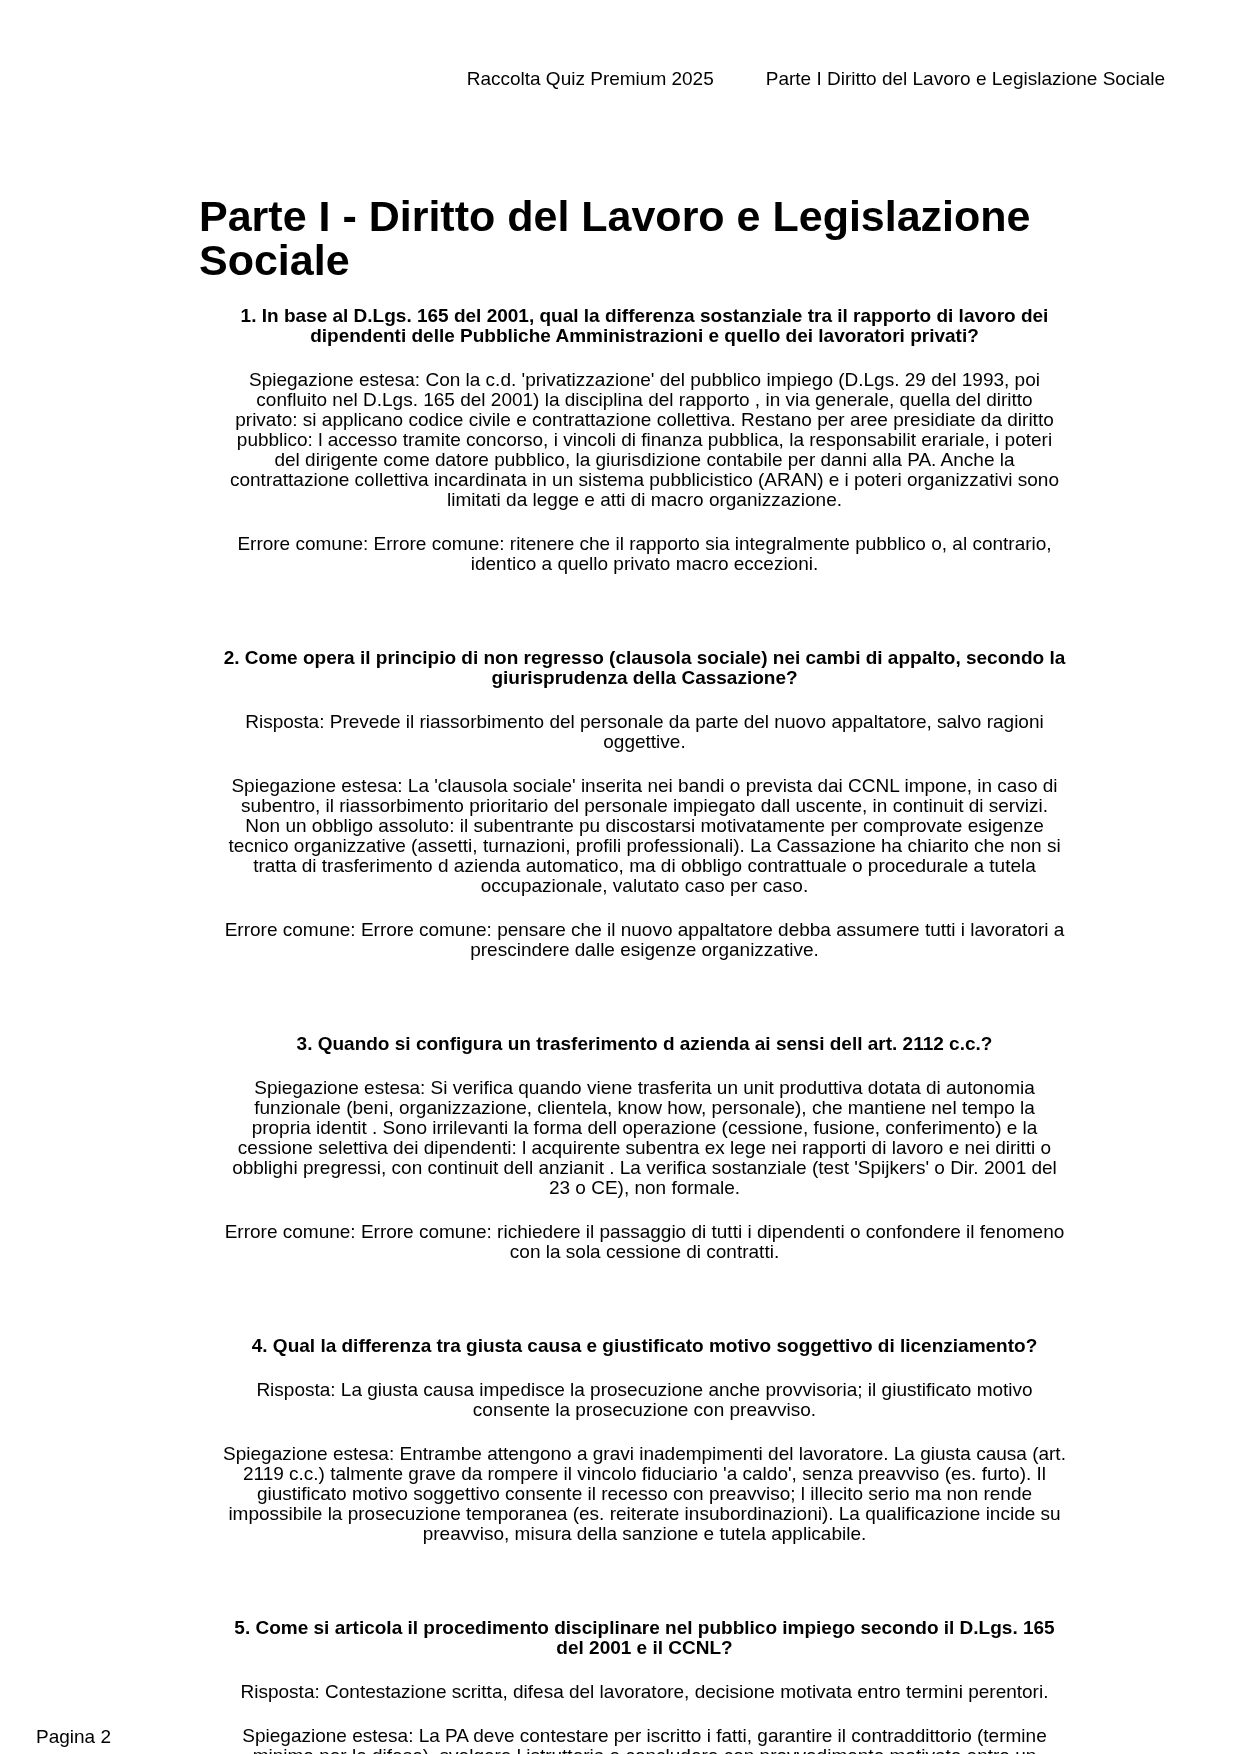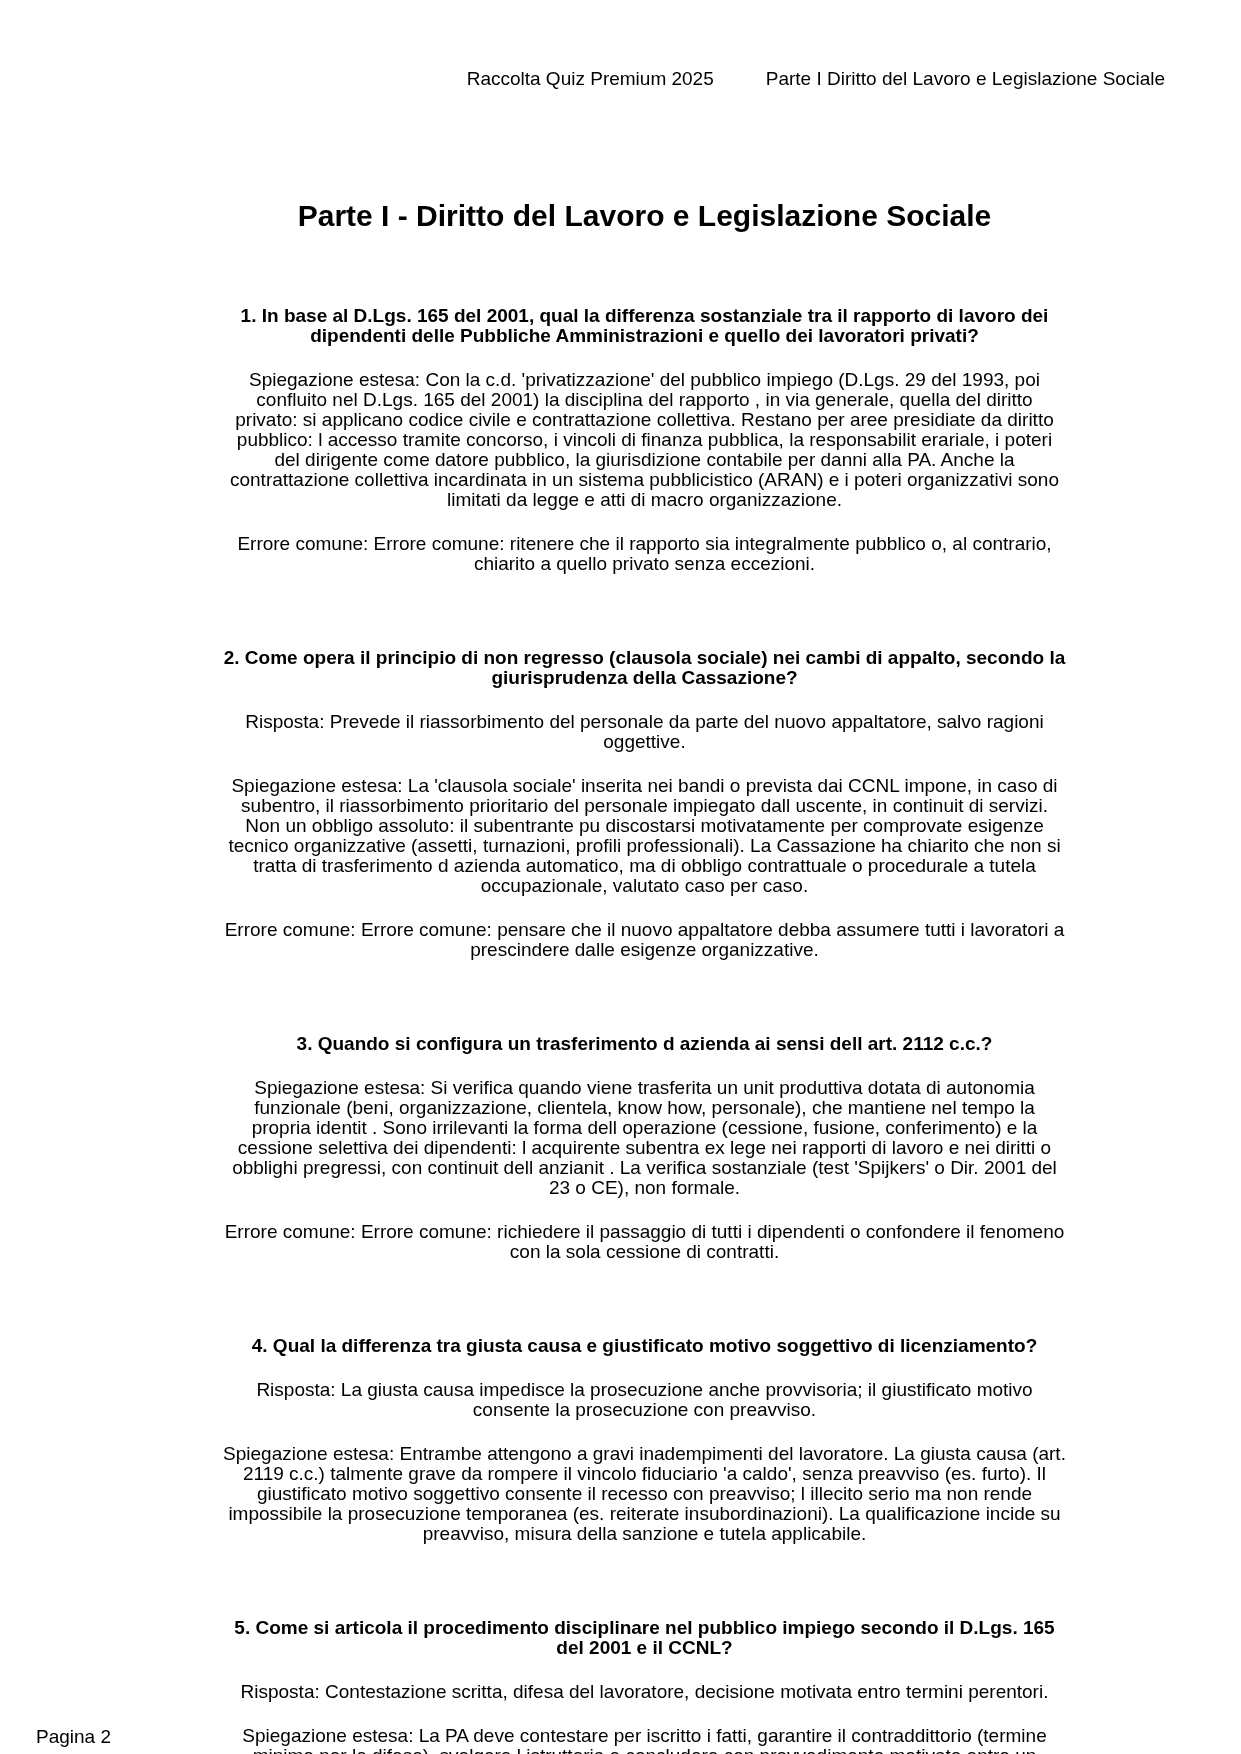--- a/index.html
+++ b/index.html
@@ -25,22 +25,22 @@
     gap: 28px;
     font-size: 19px;
     line-height: 26px;
     white-space: nowrap;
   }
   .doc-title {
     position: absolute;
     top: 158px;
     left: 163px;
     width: 915px;
-    text-align: center;
-    font-size: 30px;
+    text-align: left;
+    font-size: 43px;
     font-weight: bold;
     line-height: 44px;
     letter-spacing: 0;
   }
   .content {
     position: absolute;
     top: 246px;
     left: 163px;
     width: 915px;
     font-size: 19px;
@@ -69,21 +69,21 @@
     <span>Raccolta Quiz Premium 2025</span>
     <span>Parte I Diritto del Lavoro e Legislazione Sociale</span>
   </div>
 
   <h1 class="doc-title">Parte I - Diritto del Lavoro e Legislazione Sociale</h1>
 
   <div class="content">
   <div class="question-block">
     <p class="q-heading">1. In base al D.Lgs. 165 del 2001, qual la differenza sostanziale tra il rapporto di lavoro dei dipendenti delle Pubbliche Amministrazioni e quello dei lavoratori privati?</p>
     <p class="q-para">Spiegazione estesa: Con la c.d. 'privatizzazione' del pubblico impiego (D.Lgs. 29 del 1993, poi confluito nel D.Lgs. 165 del 2001) la disciplina del rapporto , in via generale, quella del diritto privato: si applicano codice civile e contrattazione collettiva. Restano per aree presidiate da diritto pubblico: l accesso tramite concorso, i vincoli di finanza pubblica, la responsabilit erariale, i poteri del dirigente come datore pubblico, la giurisdizione contabile per danni alla PA. Anche la contrattazione collettiva incardinata in un sistema pubblicistico (ARAN) e i poteri organizzativi sono limitati da legge e atti di macro organizzazione.</p>
-    <p class="q-para">Errore comune: Errore comune: ritenere che il rapporto sia integralmente pubblico o, al contrario, chiarito a quello privato senza eccezioni.</p>
+    <p class="q-para">Errore comune: Errore comune: ritenere che il rapporto sia integralmente pubblico o, al contrario, identico a quello privato macro eccezioni.</p>
   </div>
 
   <div class="question-block">
     <p class="q-heading">2. Come opera il principio di non regresso (clausola sociale) nei cambi di appalto, secondo la giurisprudenza della Cassazione?</p>
     <p class="q-para">Risposta: Prevede il riassorbimento del personale da parte del nuovo appaltatore, salvo ragioni oggettive.</p>
     <p class="q-para">Spiegazione estesa: La 'clausola sociale' inserita nei bandi o prevista dai CCNL impone, in caso di subentro, il riassorbimento prioritario del personale impiegato dall uscente, in continuit di servizi. Non un obbligo assoluto: il subentrante pu discostarsi motivatamente per comprovate esigenze tecnico organizzative (assetti, turnazioni, profili professionali). La Cassazione ha chiarito che non si tratta di trasferimento d azienda automatico, ma di obbligo contrattuale o procedurale a tutela occupazionale, valutato caso per caso.</p>
     <p class="q-para">Errore comune: Errore comune: pensare che il nuovo appaltatore debba assumere tutti i lavoratori a prescindere dalle esigenze organizzative.</p>
   </div>
 
   <div class="question-block">

